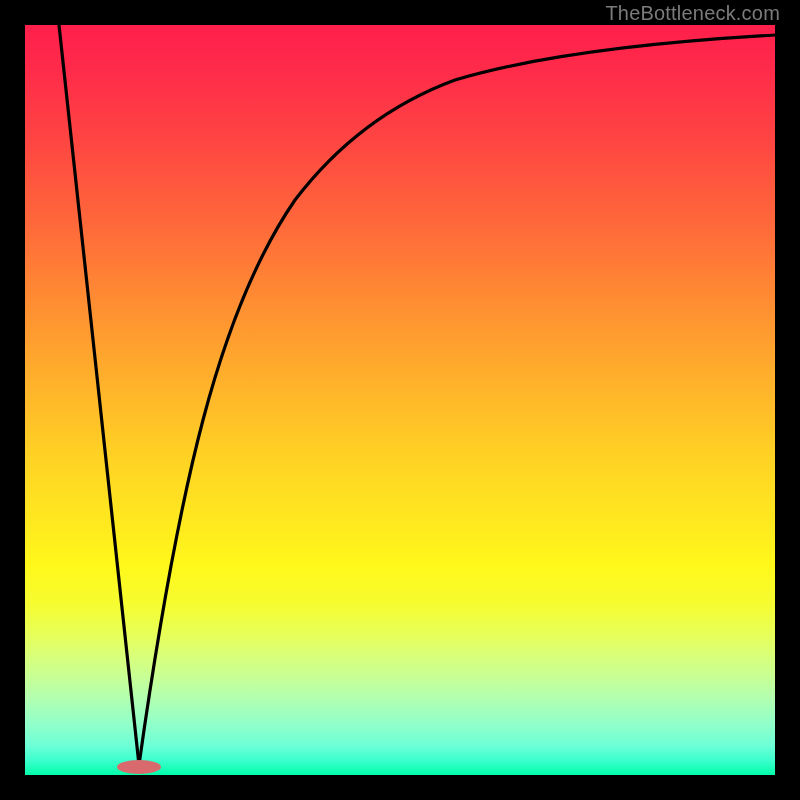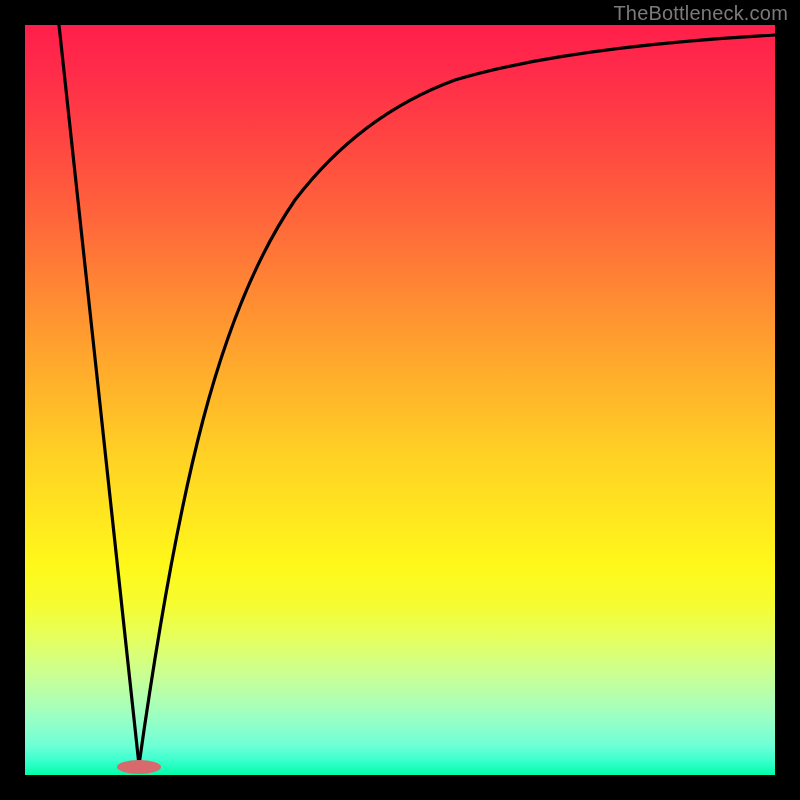--- a/index.html
+++ b/index.html
@@ -50,21 +50,21 @@
       #00ffa8 100%
     );
   }
   .svg-layer {
     position: absolute;
     inset: 0;
   }
   .watermark {
     position: absolute;
     top: 2px;
-    right: 12px;
+    right: 20px;
     color: #7b7b7b;
     font-size: 20px;
     font-weight: 500;
     letter-spacing: 0.2px;
     user-select: none;
   }
 </style>
 </head>
 <body>
 

